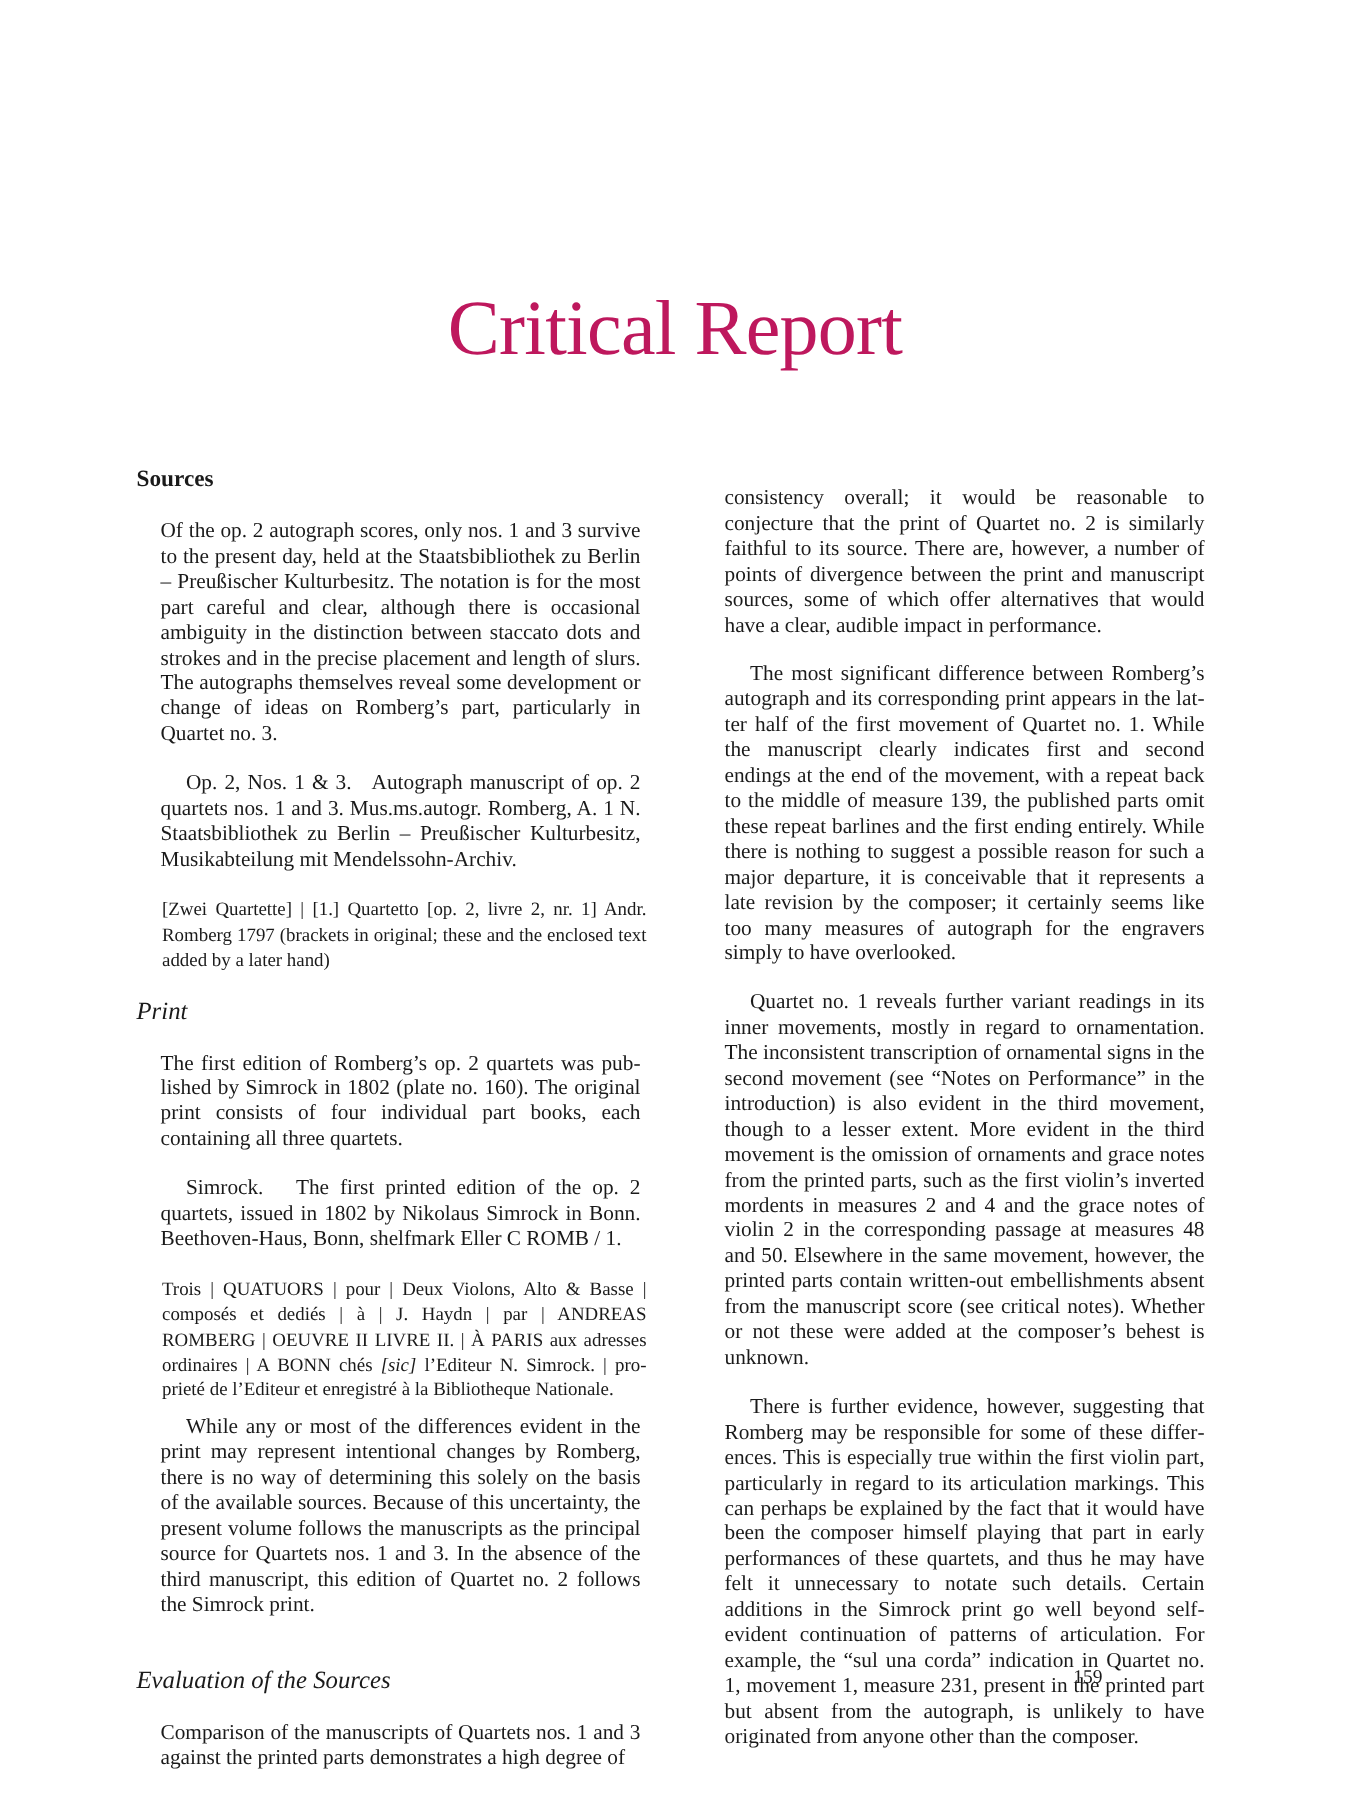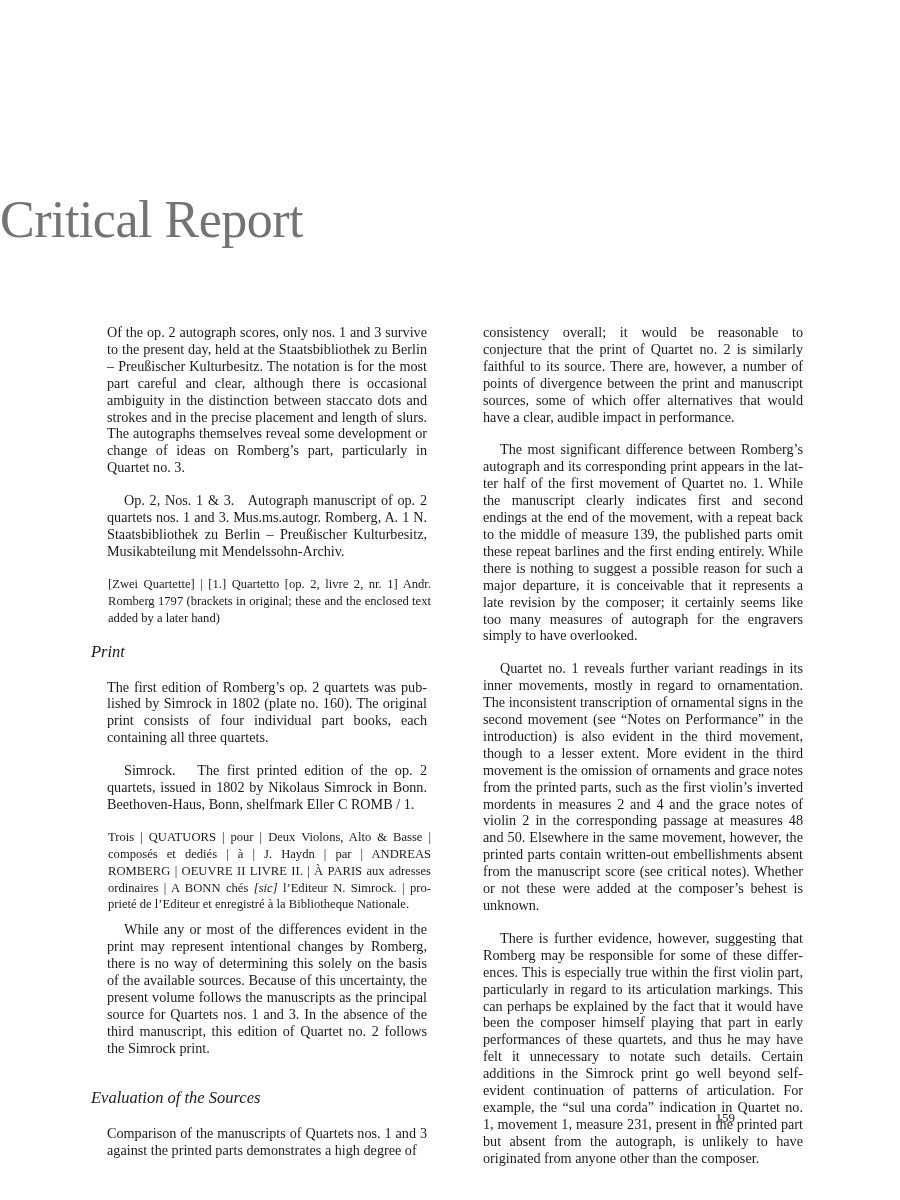--- a/index.html
+++ b/index.html
@@ -3,23 +3,24 @@
 <meta charset="utf-8">
 <style>
   html, body { margin: 0; padding: 0; background: #ffffff; }
   body {
     width: 900px; height: 1200px; position: relative; overflow: hidden;
     font-family: "DejaVu Serif", "Liberation Serif", serif;
     color: #1a1a1a;
   }
   .title {
     position: absolute; left: 0; width: 900px; top: 190px;
+    text-align: center;
     font-family: "Liberation Serif", serif;
     font-size: 52px; line-height: 60px; letter-spacing: -0.5px;
-    color: #737373;
+    color: #be185d;
   }
   .col {
     position: absolute; top: 308px; width: 352px;
     font-family: "Liberation Serif", serif;
     font-size: 14.2px; line-height: 16.9px;
     text-align: justify; hyphens: manual;
   }
   .col.left { left: 91px; }
   .col.right { left: 467px; }
   h2.section {
@@ -42,20 +43,21 @@
     position: absolute; top: 1110px; left: 0; width: 735px; text-align: right;
     font-family: "Liberation Serif", serif; font-size: 13px;
   }
 </style>
 </head>
 <body>
 
 <div class="title">Critical Report</div>
 
 <div class="col left">
+  <h2 class="section">Sources</h2>
 
   <p>Of the op. 2 autograph scores, only nos. 1 and 3 survive to the present day, held at the Staatsbibliothek zu Berlin – Preußischer Kulturbesitz. The notation is for the most part careful and clear, although there is occasional ambi­guity in the distinction between staccato dots and strokes and in the precise placement and length of slurs. The au­tographs themselves reveal some development or change of ideas on Romberg’s part, particularly in Quartet no. 3.</p>
   <p class="entry"><span class="lead">Op. 2, Nos. 1 &amp; 3.</span>&nbsp;&nbsp; <span>Autograph manuscript of op. 2 quartets nos. 1 and 3. Mus.ms.autogr. Romberg, A. 1 N. Staatsbibliothek zu Berlin – Preußischer Kulturbesitz, Musikabteilung mit Mendelssohn-Archiv.</span></p>
   <p class="quote">[Zwei Quartette] | [1.] Quartetto [op. 2, livre 2, nr. 1] Andr. Romberg 1797 (brackets in original; these and the enclosed text added by a later hand)</p>
 
   <div class="spacer-sub"></div>
   <h3 class="sub">Print</h3>
   <p>The first edition of Romberg’s op. 2 quartets was pub­lished by Simrock in 1802 (plate no. 160). The original print consists of four individual part books, each contain­ing all three quartets.</p>
   <p class="entry"><span class="lead">Simrock.</span>&nbsp;&nbsp; <span>The first printed edition of the op. 2 quartets, issued in 1802 by Nikolaus Simrock in Bonn. Beethoven-Haus, Bonn, shelfmark Eller C ROMB / 1.</span></p>
   <p class="quote"><span>Trois | QUATUORS | pour | Deux Violons, Alto &amp; Basse | composés et dediés | à | J. Haydn | par | ANDREAS ROMBERG | OEUVRE II LIVRE II. | À PARIS aux adresses ordinaires | A BONN chés </span><i>[sic]</i><span> l’Editeur N. Simrock. | pro­prieté de l’Editeur et enregistré à la Bibliotheque Nationale.</span></p>

